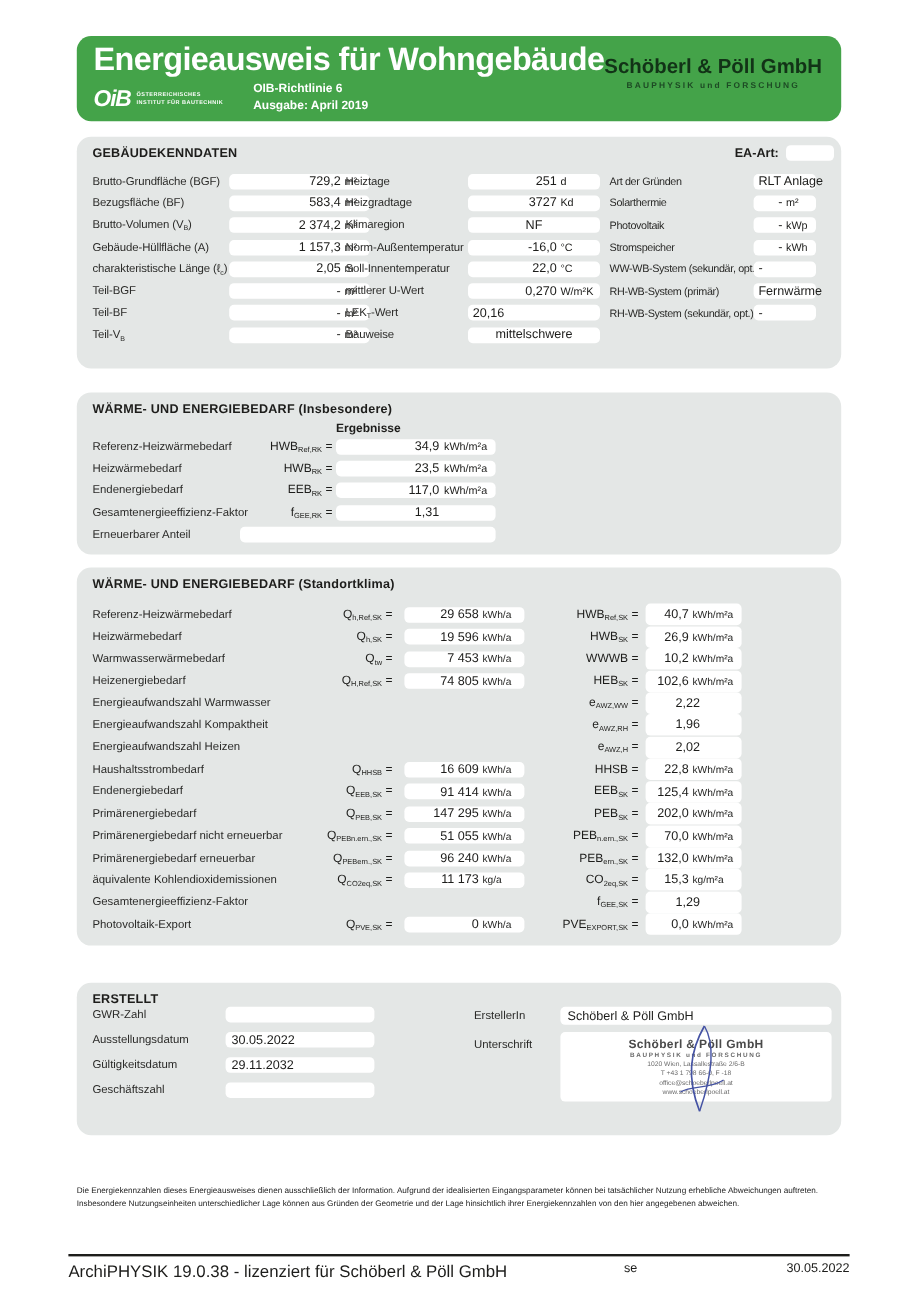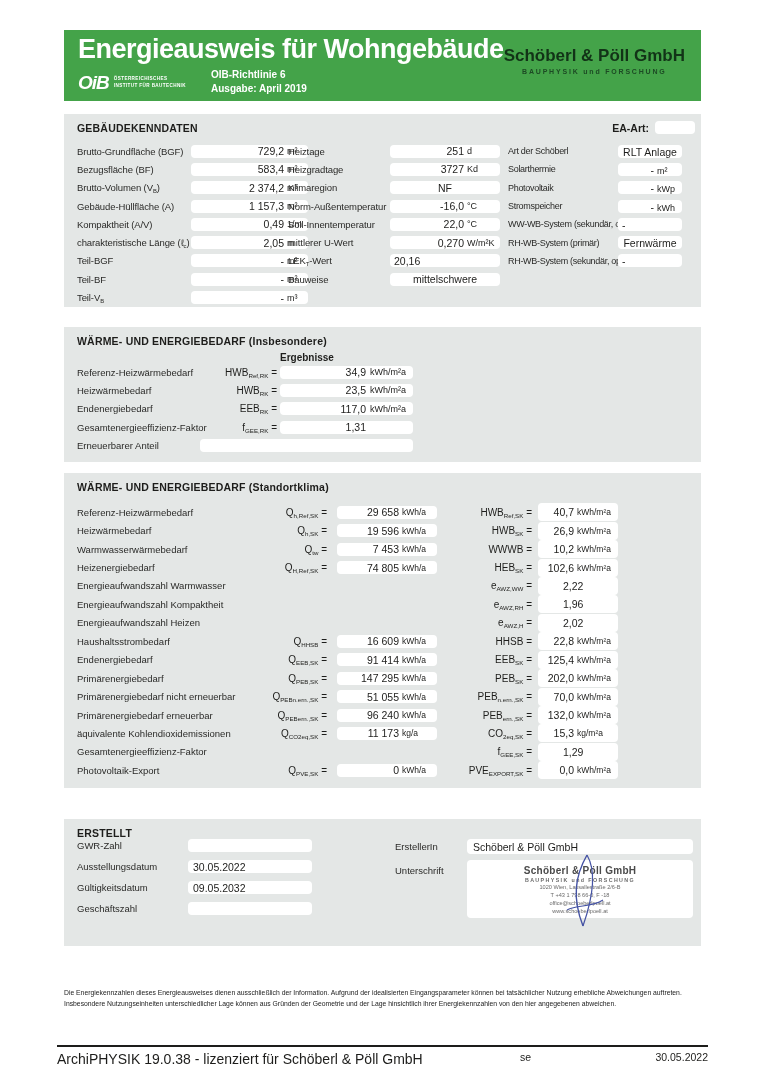--- a/index.html
+++ b/index.html
@@ -5,54 +5,54 @@
   html,body{margin:0;padding:0;}
   body{
     width:764px;height:1080px;background:#ffffff;position:relative;
     font-family:"Liberation Sans",sans-serif;color:#1d1d1b;overflow:hidden;
   }
   [data-name]{box-sizing:border-box;}
   sub{font-size:0.62em;line-height:0;vertical-align:-2px;}
 
   
   .green-header{position:absolute;left:64px;top:30px;width:637px;height:71px;
-    background:#44a349;border-radius:0;}
+    background:#44a349;border-radius:12px;}
   .main-title{position:absolute;left:14px;top:4px;font-size:27px;font-weight:bold;
     color:#ffffff;letter-spacing:-0.5px;white-space:nowrap;}
   .oib{position:absolute;left:14px;top:42px;display:flex;align-items:center;color:#fff;}
   .oib-mark{font-size:19px;font-weight:bold;font-style:italic;letter-spacing:-1px;}
   .oib-text{margin-left:5px;font-size:4.6px;letter-spacing:0.4px;line-height:1.5;font-weight:bold;}
   .richtlinie{position:absolute;left:147px;top:38px;color:#ffffff;font-size:10px;
     font-weight:bold;line-height:1.35;white-space:nowrap;}
   .company{position:absolute;right:16px;top:16px;text-align:center;}
   .company-name{font-size:17px;font-weight:bold;color:#123317;white-space:nowrap;}
   .company-sub{font-size:7px;font-weight:bold;letter-spacing:1.8px;color:#1d4a24;margin-top:2px;white-space:nowrap;}
 
   
-  .sec{position:absolute;left:64px;width:637px;background:#e4e7e6;border-radius:0;padding-left:36px;}
+  .sec{position:absolute;left:64px;width:637px;background:#e4e7e6;border-radius:12px;padding-left:36px;}
   .sec-title{position:absolute;left:13px;top:8px;font-size:10.5px;font-weight:bold;
     letter-spacing:0.2px;white-space:nowrap;}
 
   
   #sec-gebaeude{top:114px;height:193px;}
   .ea-art-label{position:absolute;right:52px;top:8px;font-size:10.5px;font-weight:bold;}
   .ea-art-field{position:absolute;right:6px;top:7px;width:40px;height:13px;
     background:#fff;border-radius:4px;}
   .g-col{position:absolute;top:28px;}
   #g-col1{left:13px;width:232px;}
   #g-col2{left:224px;width:214px;}
   #g-col3{left:444px;width:192px;}
   .krow{position:relative;height:18.3px;display:flex;align-items:center;}
   .klabel{font-size:9.5px;letter-spacing:-0.1px;white-space:nowrap;color:#2a2a28;}
   #g-col3 .klabel{font-size:9px;letter-spacing:-0.3px;}
   .kfield{position:absolute;height:13px;background:#fff;border-radius:4px;
     display:flex;align-items:center;padding:0 4px;font-size:10.5px;}
   #g-col1 .kfield{left:114px;width:117px;}
   #g-col2 .kfield{left:102px;width:110px;}
-  #g-col3 .kfield{left:110px;width:64px;align-items:flex-end;}
+  #g-col3 .kfield{left:120px;width:52px;}
   .kvalue{flex:1;text-align:right;white-space:nowrap;}
   .kunit{text-align:left;padding-left:3px;font-size:9px;white-space:nowrap;}
   #g-col1 .kunit{width:20px;}
   #g-col2 .kunit{width:32px;}
   #g-col3 .kunit{width:24px;}
   .kfield.center .kvalue{text-align:center;}
   .kfield.left .kvalue{text-align:left;}
 
   
   #sec-ref{top:327px;height:135px;}
@@ -157,27 +157,20 @@
         </div>
       </div>
       <div class="krow" data-name="data-row">
         <span class="klabel" data-name="row-label">Gebäude-Hüllfläche (A)</span>
         <div class="kfield" data-name="value-field">
           <span class="kvalue" data-name="field-value">1 157,3</span>
           <span class="kunit" data-name="field-unit">m²</span>
         </div>
       </div>
       <div class="krow" data-name="data-row">
-        <span class="klabel" data-name="row-label">Kompaktheit (A/V)</span>
-        <div class="kfield" data-name="value-field">
-          <span class="kvalue" data-name="field-value">0,49</span>
-          <span class="kunit" data-name="field-unit">1/m</span>
-        </div>
-      </div>
-      <div class="krow" data-name="data-row">
         <span class="klabel" data-name="row-label">charakteristische Länge (ℓ<sub>c</sub>)</span>
         <div class="kfield" data-name="value-field">
           <span class="kvalue" data-name="field-value">2,05</span>
           <span class="kunit" data-name="field-unit">m</span>
         </div>
       </div>
       <div class="krow" data-name="data-row">
         <span class="klabel" data-name="row-label">Teil-BGF</span>
         <div class="kfield" data-name="value-field">
           <span class="kvalue" data-name="field-value">-</span>
@@ -249,21 +242,21 @@
       </div>
       <div class="krow" data-name="data-row">
         <span class="klabel" data-name="row-label">Bauweise</span>
         <div class="kfield center" data-name="value-field">
           <span class="kvalue" data-name="field-value">mittelschwere</span>
         </div>
       </div>
     </div>
   <div class="g-col" id="g-col3" data-name="gebaeude-column-3">
       <div class="krow" data-name="data-row">
-        <span class="klabel" data-name="row-label">Art der Schöberl</span>
+        <span class="klabel" data-name="row-label">Art der Gründen</span>
         <div class="kfield center" data-name="value-field">
           <span class="kvalue" data-name="field-value">RLT Anlage</span>
         </div>
       </div>
       <div class="krow" data-name="data-row">
         <span class="klabel" data-name="row-label">Solarthermie</span>
         <div class="kfield" data-name="value-field">
           <span class="kvalue" data-name="field-value">-</span>
           <span class="kunit" data-name="field-unit">m²</span>
         </div>
@@ -537,21 +530,21 @@
       </div>
       <div class="erow" data-name="data-row">
         <span class="elabel" data-name="row-label">Ausstellungsdatum</span>
         <div class="efield" data-name="value-field">
           <span data-name="field-value">30.05.2022</span>
         </div>
       </div>
       <div class="erow" data-name="data-row">
         <span class="elabel" data-name="row-label">Gültigkeitsdatum</span>
         <div class="efield" data-name="value-field">
-          <span data-name="field-value">09.05.2032</span>
+          <span data-name="field-value">29.11.2032</span>
         </div>
       </div>
       <div class="erow" data-name="data-row">
         <span class="elabel" data-name="row-label">Geschäftszahl</span>
         <div class="efield" data-name="value-field">
           <span data-name="field-value"></span>
         </div>
       </div>
     </div>
   <div class="ersteller-label" data-name="ersteller-label">ErstellerIn</div>

